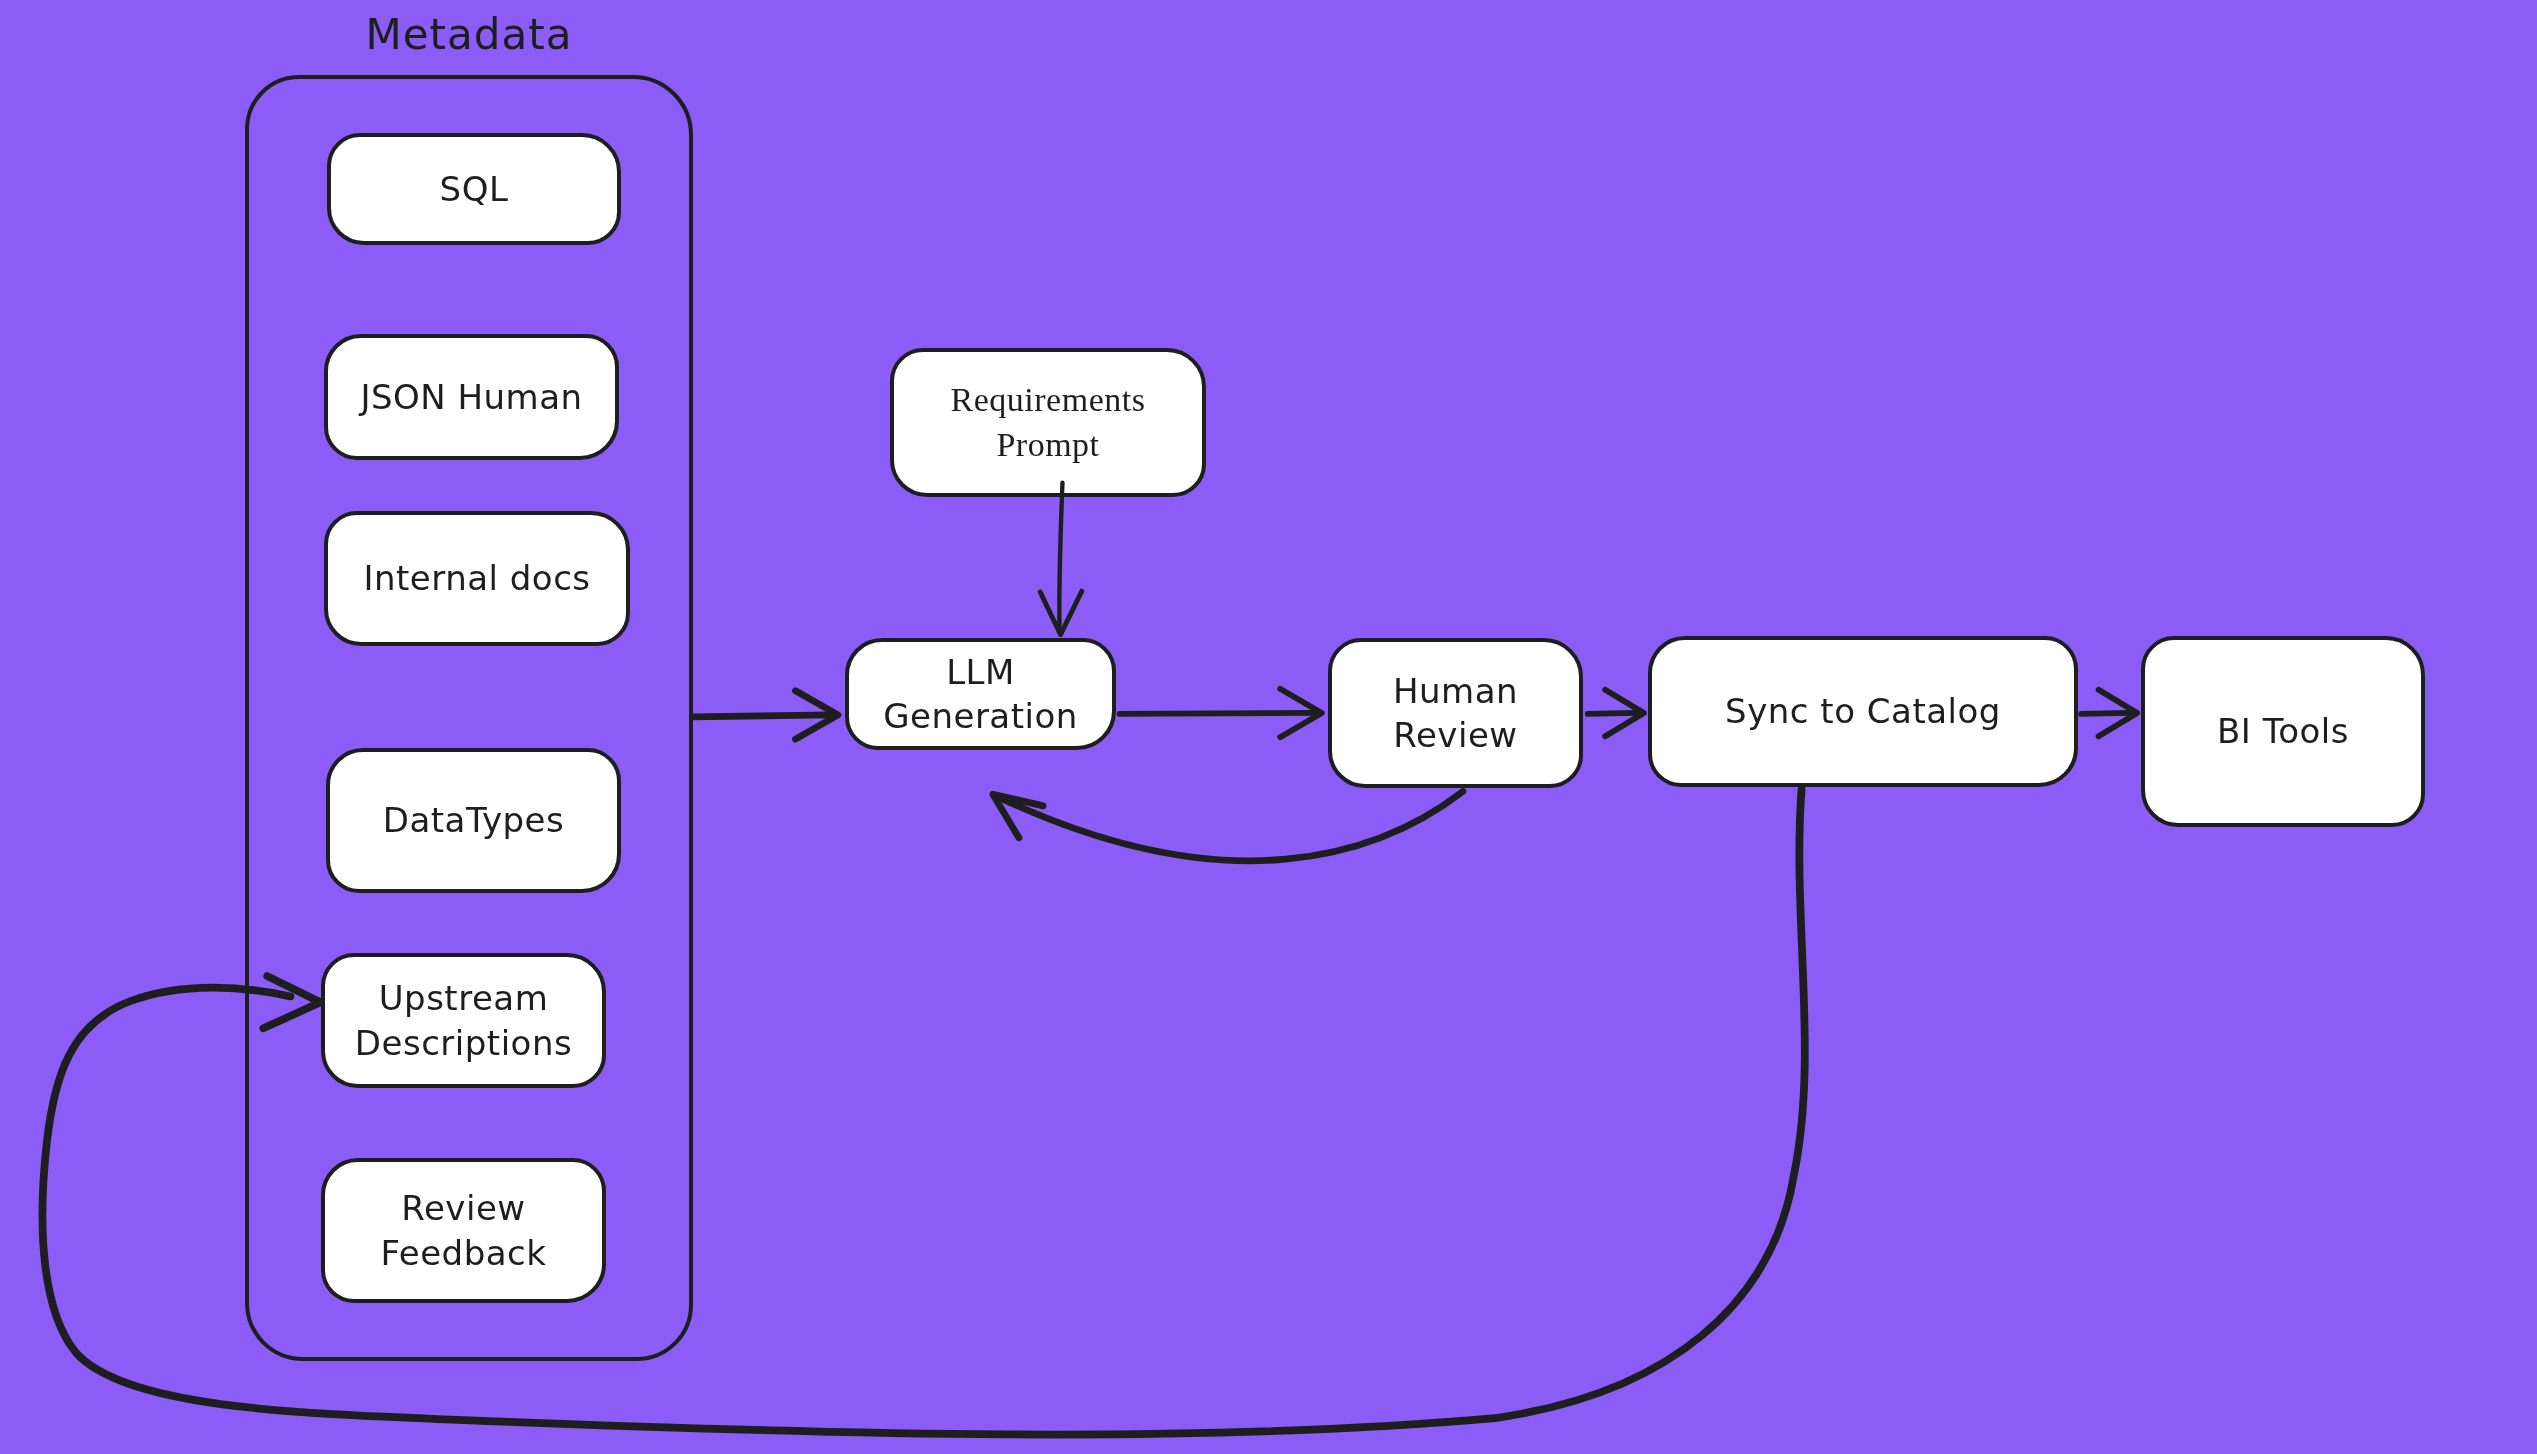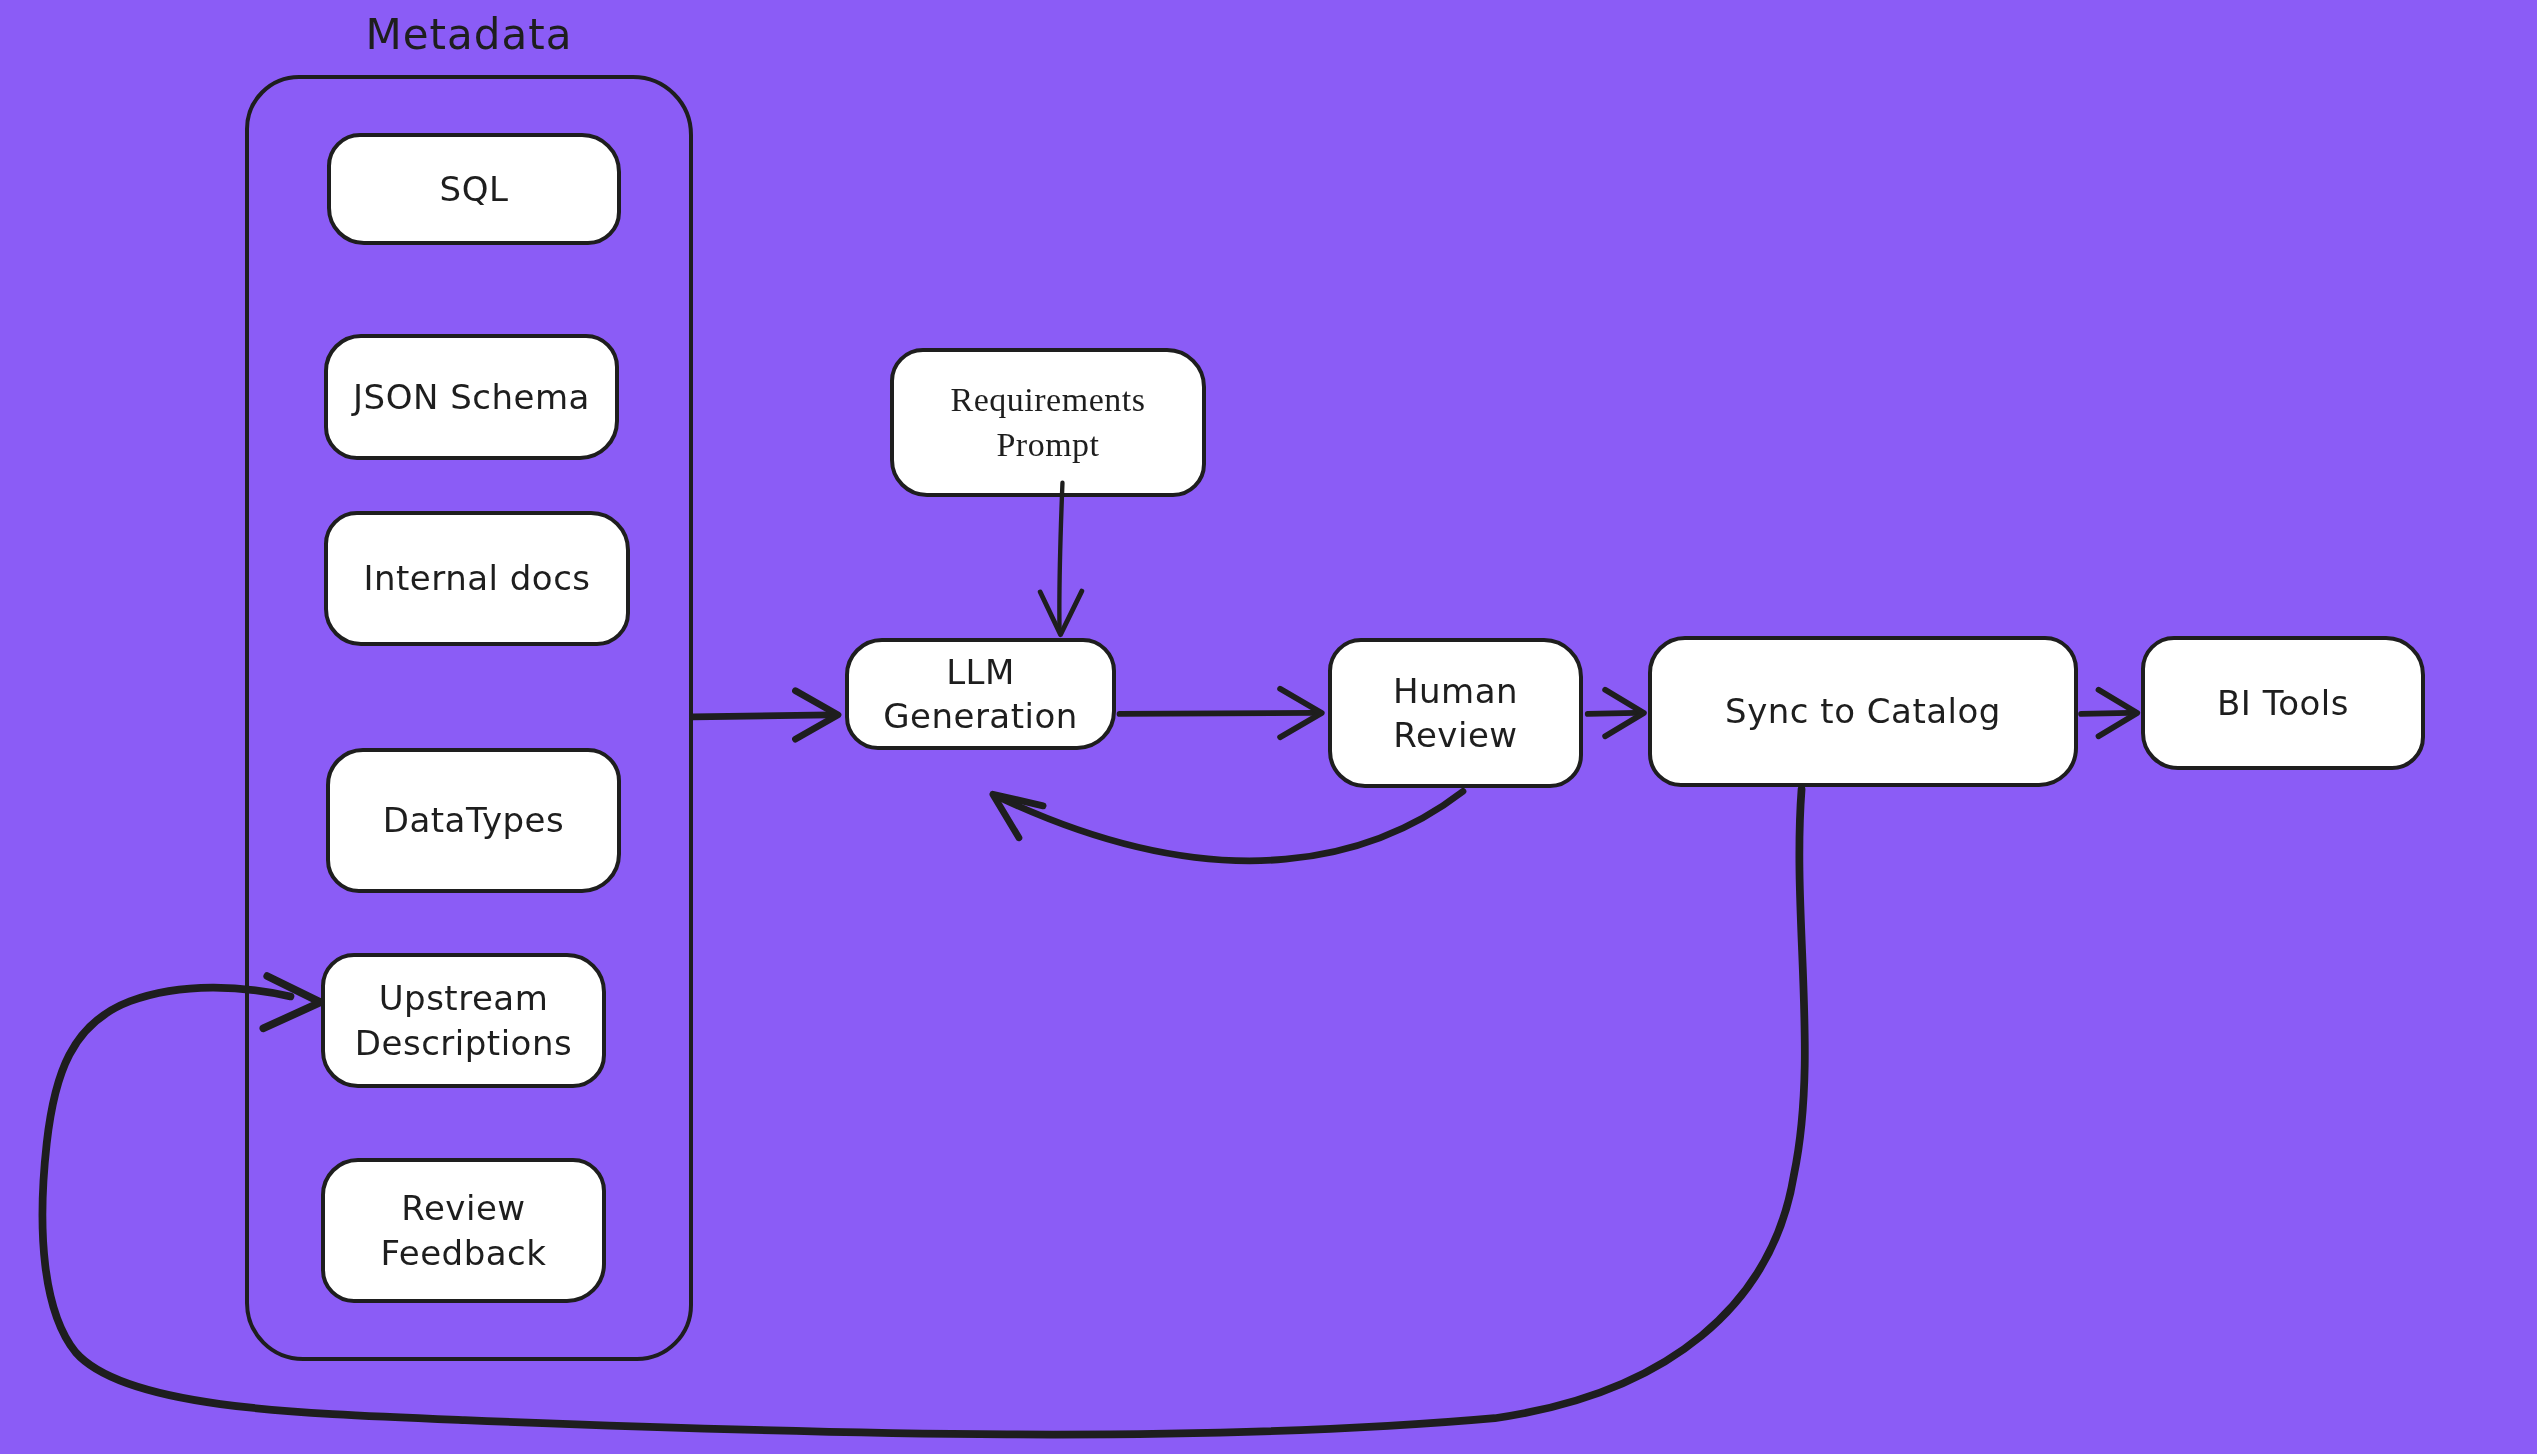--- a/index.html
+++ b/index.html
@@ -68,34 +68,34 @@
 </style>
 </head>
 <body>
 
 <div class="canvas">
 
   <div class="group-title">Metadata</div>
   <div class="group-box"></div>
 
   <div class="node r1" style="left:327px; top:133px; width:294px; height:112px;">SQL</div>
-  <div class="node r2" style="left:324px; top:334px; width:295px; height:126px;">JSON Schema</div>
+  <div class="node r2" style="left:324px; top:334px; width:295px; height:126px;">JSON Human</div>
   <div class="node r1" style="left:324px; top:511px; width:306px; height:135px;">Internal docs</div>
   <div class="node r2" style="left:326px; top:748px; width:295px; height:145px;">DataTypes</div>
   <div class="node r1" style="left:321px; top:953px; width:285px; height:135px;">Upstream
 Descriptions</div>
   <div class="node r2" style="left:321px; top:1158px; width:285px; height:145px;">Review
 Feedback</div>
 
   <div class="node r1" style="left:890px; top:348px; width:316px; height:149px;font-family:Liberation Serif, serif;">Requirements
 Prompt</div>
   <div class="node r2" style="left:845px; top:638px; width:271px; height:112px;">LLM Generation</div>
   <div class="node r1" style="left:1328px; top:638px; width:255px; height:150px;">Human Review</div>
   <div class="node r2" style="left:1648px; top:636px; width:430px; height:151px;">Sync to Catalog</div>
-  <div class="node r1" style="left:2141px; top:636px; width:284px; height:134px;">BI Tools</div>
+  <div class="node r1" style="left:2141px; top:636px; width:284px; height:191px;">BI Tools</div>
 
   <svg class="edges" width="2538" height="1454" viewBox="0 0 2623 1503">
 
     <path d="M 1098 499 C 1096 550 1094 602 1095 652" stroke-width="4.5"></path>
     <path d="M 1075 612 L 1096 656 L 1118 611" stroke-width="5"></path>
 
     <path d="M 716 741 L 858 739" stroke-width="7"></path>
     <path d="M 822 714 L 866 739 L 822 764" stroke-width="7"></path>
 
     <path d="M 1157 738 L 1358 737" stroke-width="6"></path>

